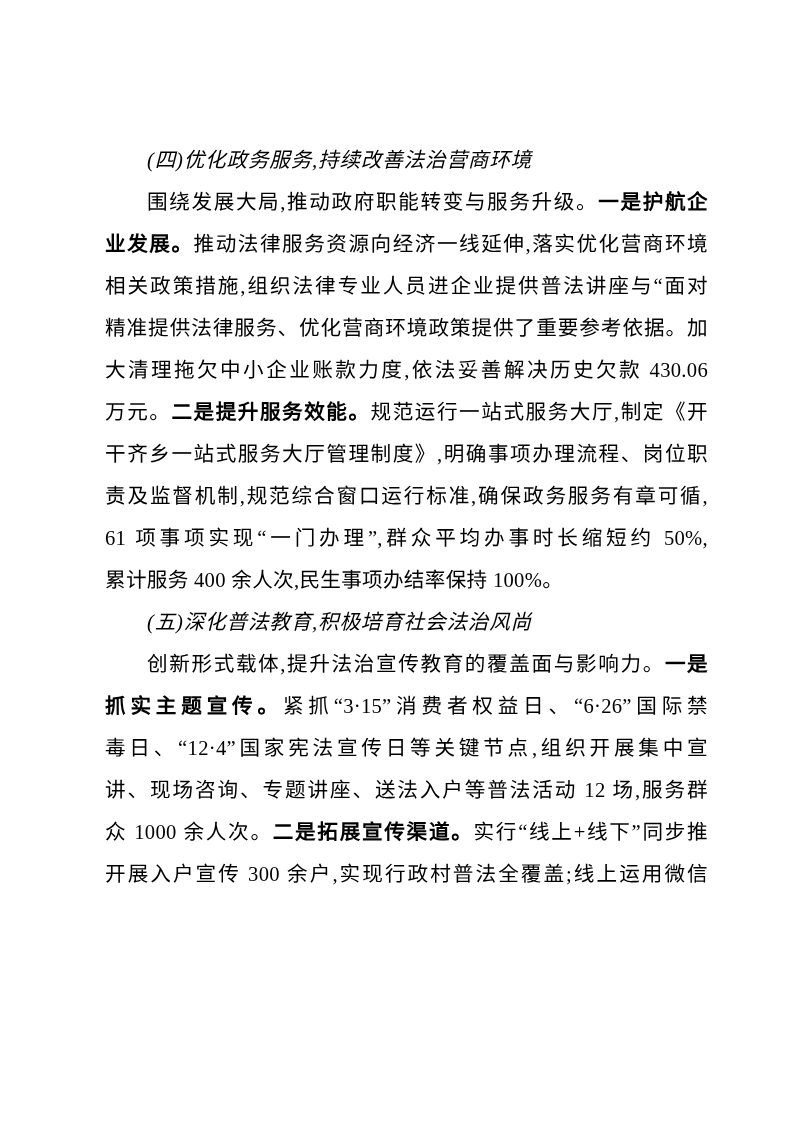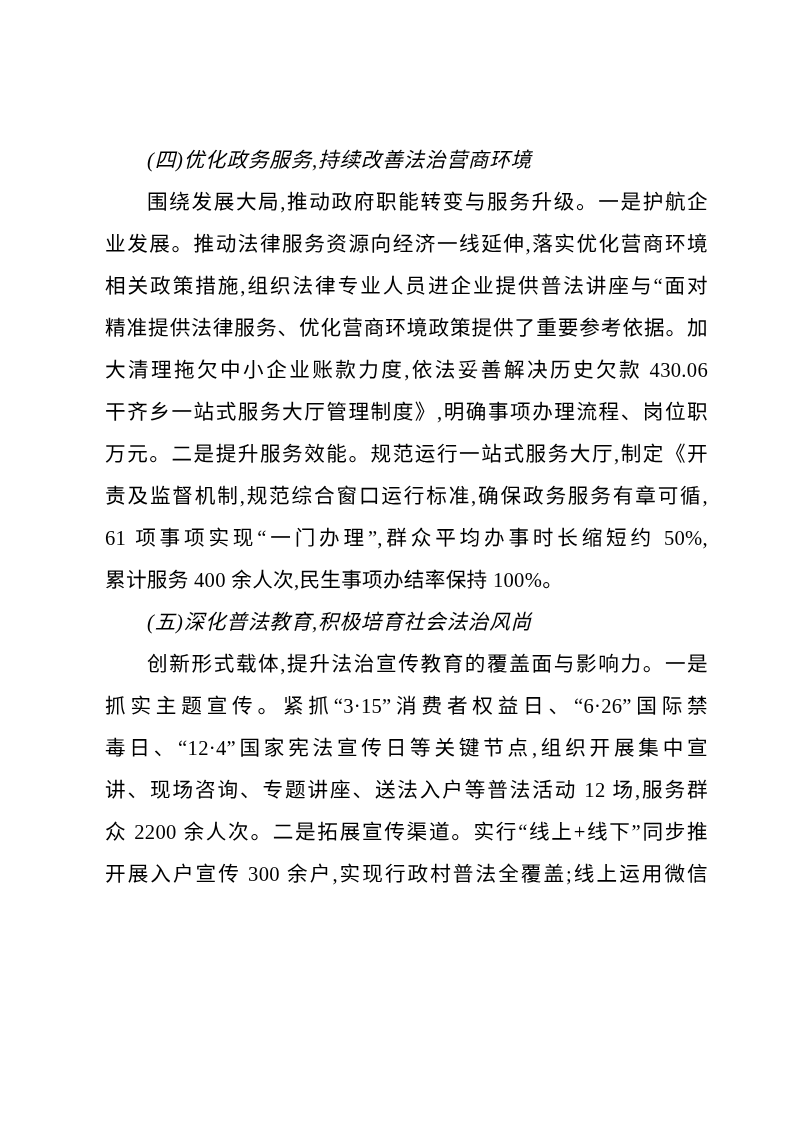--- a/index.html
+++ b/index.html
@@ -44,40 +44,40 @@
   
   .line.ind {
     text-indent: 42px;
   }
   
   .line.heading {
     font-style: italic;
     letter-spacing: 0.8px;
   }
   .b {
-    font-weight: 400;
+    font-weight: 700;
   }
 </style>
 </head>
 <body>
 
 <div class="page">
   <div class="text-block">
       <div class="line heading ind"><span>(四)优化政务服务,持续改善法治营商环境</span></div>
       <div class="line just ind"><span>围绕发展大局,推动政府职能转变与服务升级。</span><span class="b">一是护航企</span></div>
       <div class="line just"><span class="b">业发展。</span><span>推动法律服务资源向经济一线延伸,落实优化营商环境</span></div>
       <div class="line just"><span>相关政策措施,组织法律专业人员进企业提供普法讲座与“面对</span></div>
       <div class="line just"><span>精准提供法律服务、优化营商环境政策提供了重要参考依据。加</span></div>
       <div class="line just"><span>大清理拖欠中小企业账款力度,依法妥善解决历史欠款 430.06</span></div>
+      <div class="line just"><span>万元。</span><span class="b">二是提升服务效能。</span><span>规范运行一站式服务大厅,制定《开</span></div>
       <div class="line just"><span>干齐乡一站式服务大厅管理制度》,明确事项办理流程、岗位职</span></div>
-      <div class="line just"><span>万元。</span><span class="b">二是提升服务效能。</span><span>规范运行一站式服务大厅,制定《开</span></div>
       <div class="line just"><span>责及监督机制,规范综合窗口运行标准,确保政务服务有章可循,</span></div>
       <div class="line just"><span>61 项事项实现“一门办理”,群众平均办事时长缩短约 50%,</span></div>
       <div class="line"><span>累计服务 400 余人次,民生事项办结率保持 100%。</span></div>
       <div class="line heading ind"><span>(五)深化普法教育,积极培育社会法治风尚</span></div>
       <div class="line just ind"><span>创新形式载体,提升法治宣传教育的覆盖面与影响力。</span><span class="b">一是</span></div>
       <div class="line just"><span class="b">抓实主题宣传。</span><span>紧抓“3·15”消费者权益日、“6·26”国际禁</span></div>
       <div class="line just"><span>毒日、“12·4”国家宪法宣传日等关键节点,组织开展集中宣</span></div>
       <div class="line just"><span>讲、现场咨询、专题讲座、送法入户等普法活动 12 场,服务群</span></div>
-      <div class="line just"><span>众 2200 余人次。</span><span class="b">二是拓展宣传渠道。</span><span>实行“线上+线下”同步推</span></div>
+      <div class="line just"><span>众 1000 余人次。</span><span class="b">二是拓展宣传渠道。</span><span>实行“线上+线下”同步推</span></div>
       <div class="line just"><span>开展入户宣传 300 余户,实现行政村普法全覆盖;线上运用微信</span></div>
     </div>
 </div>
 
 </body></html>

